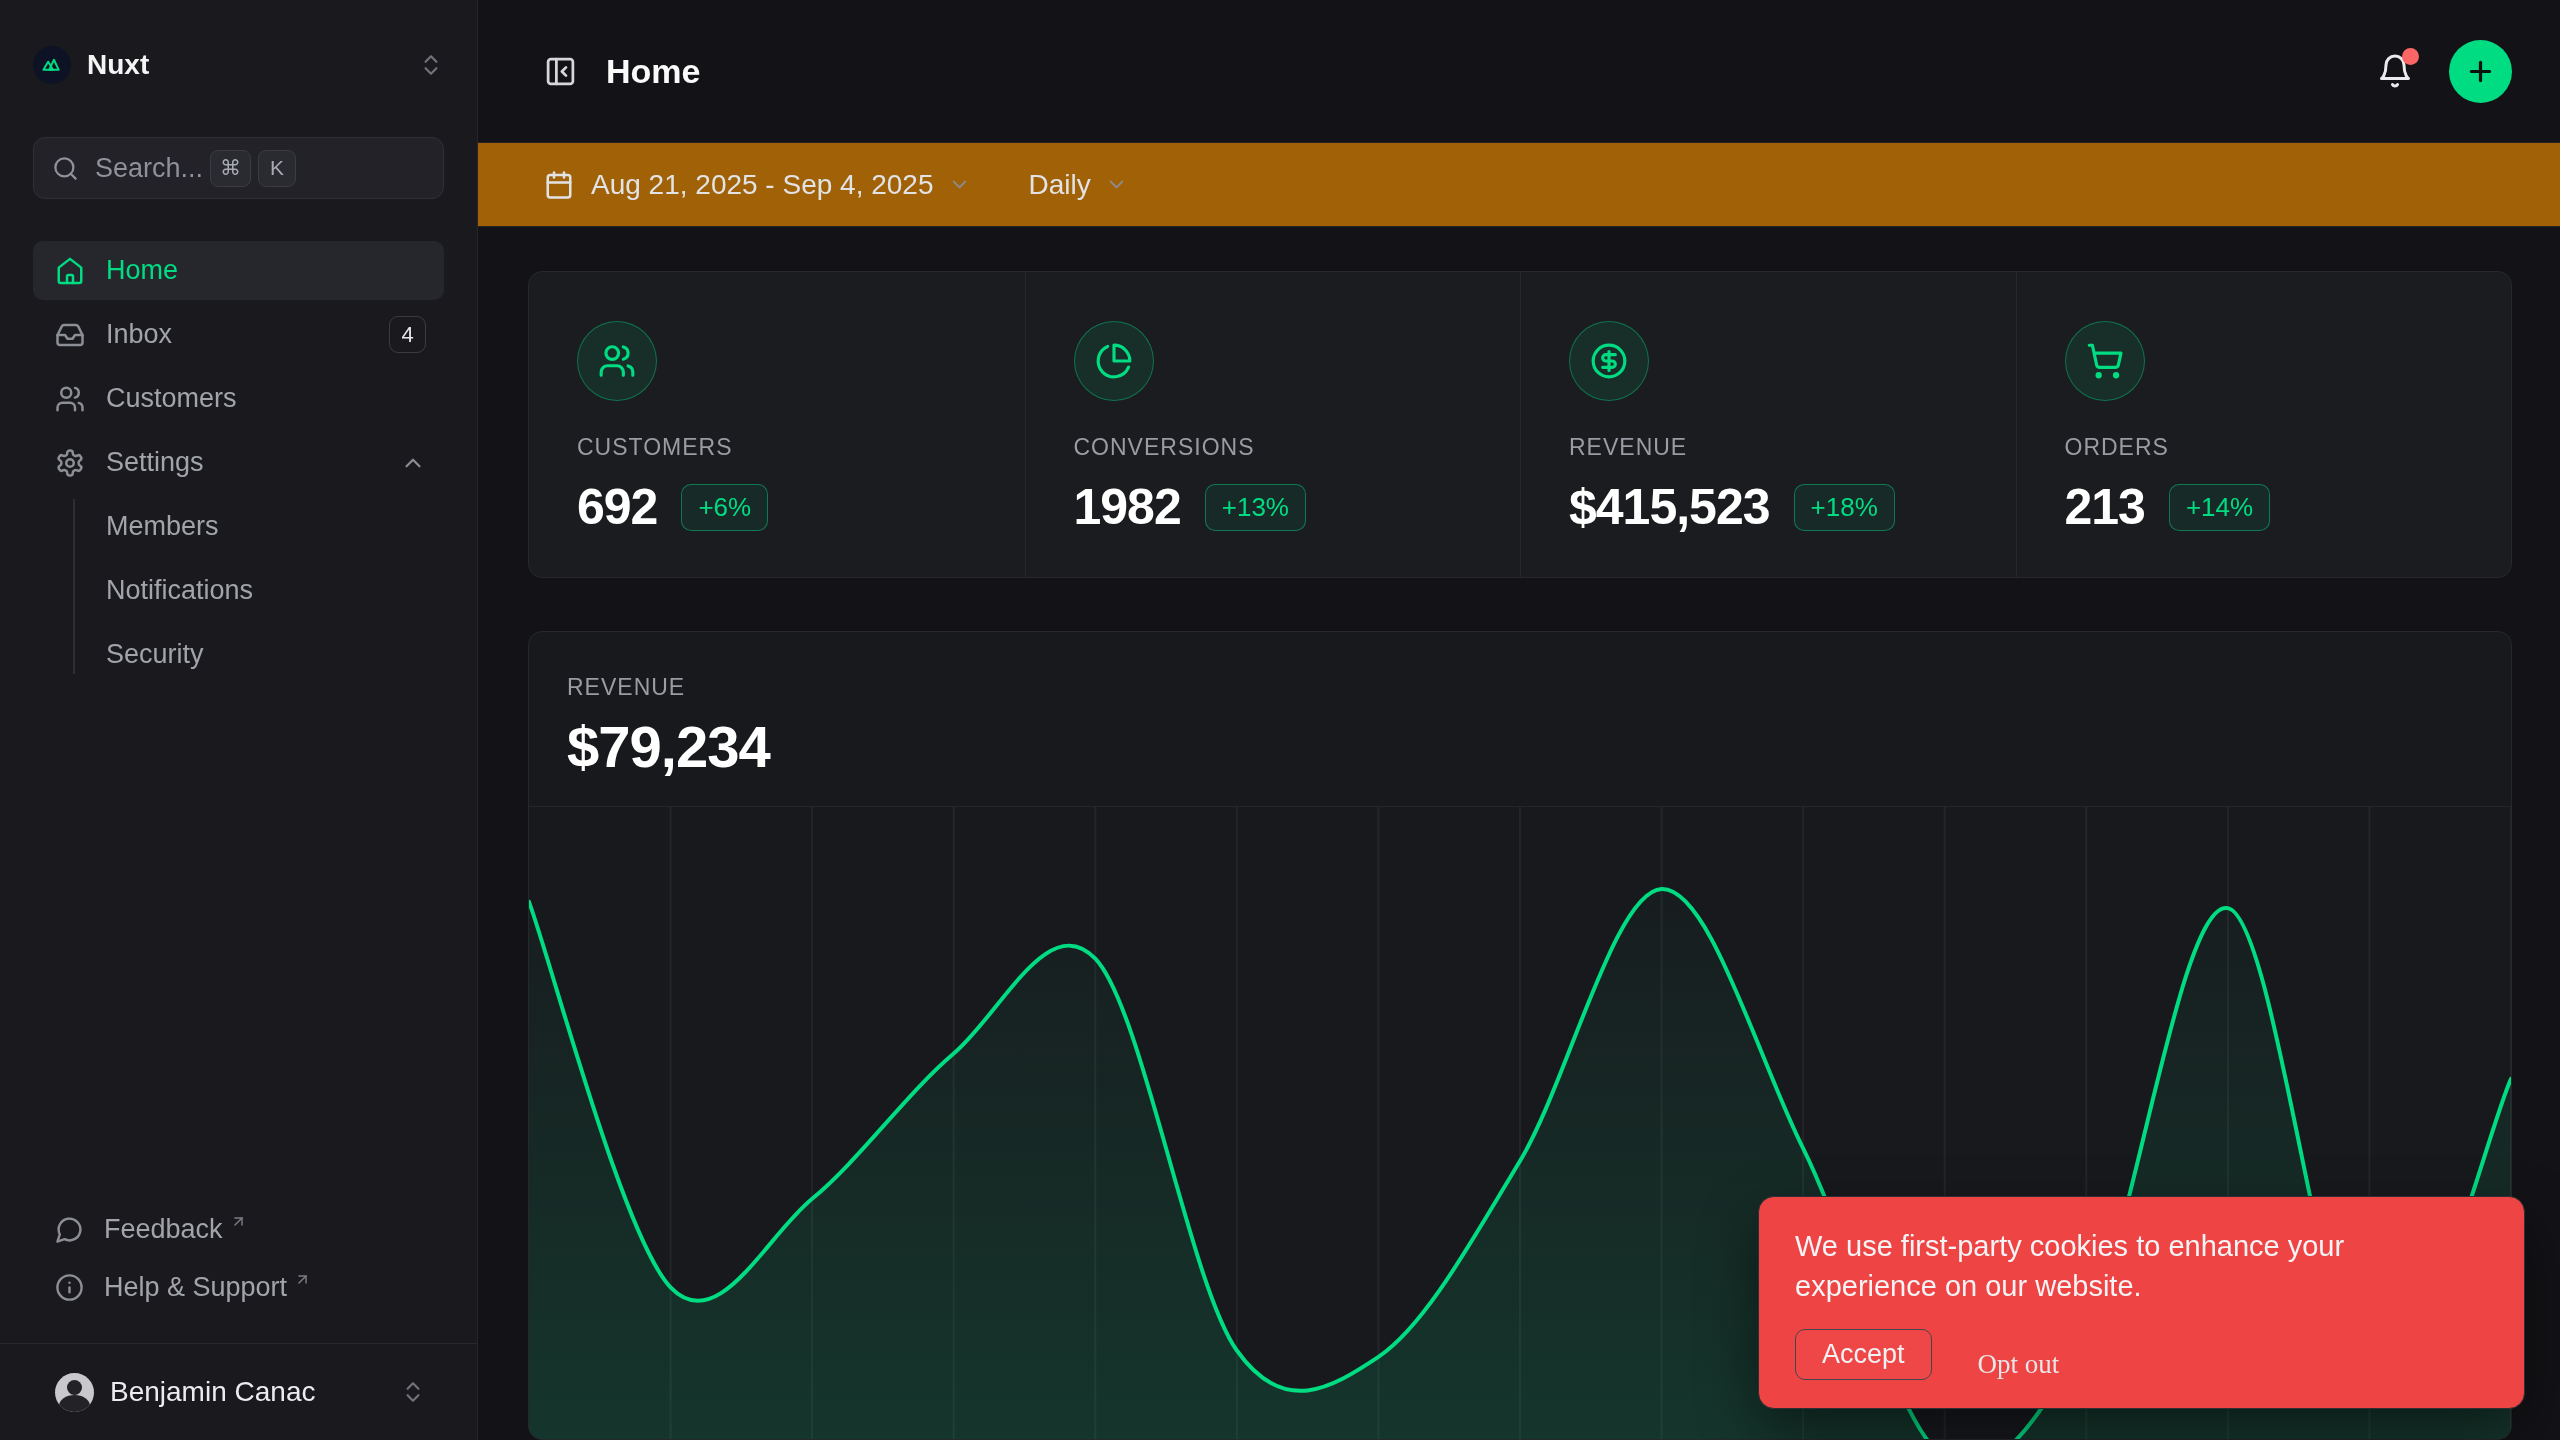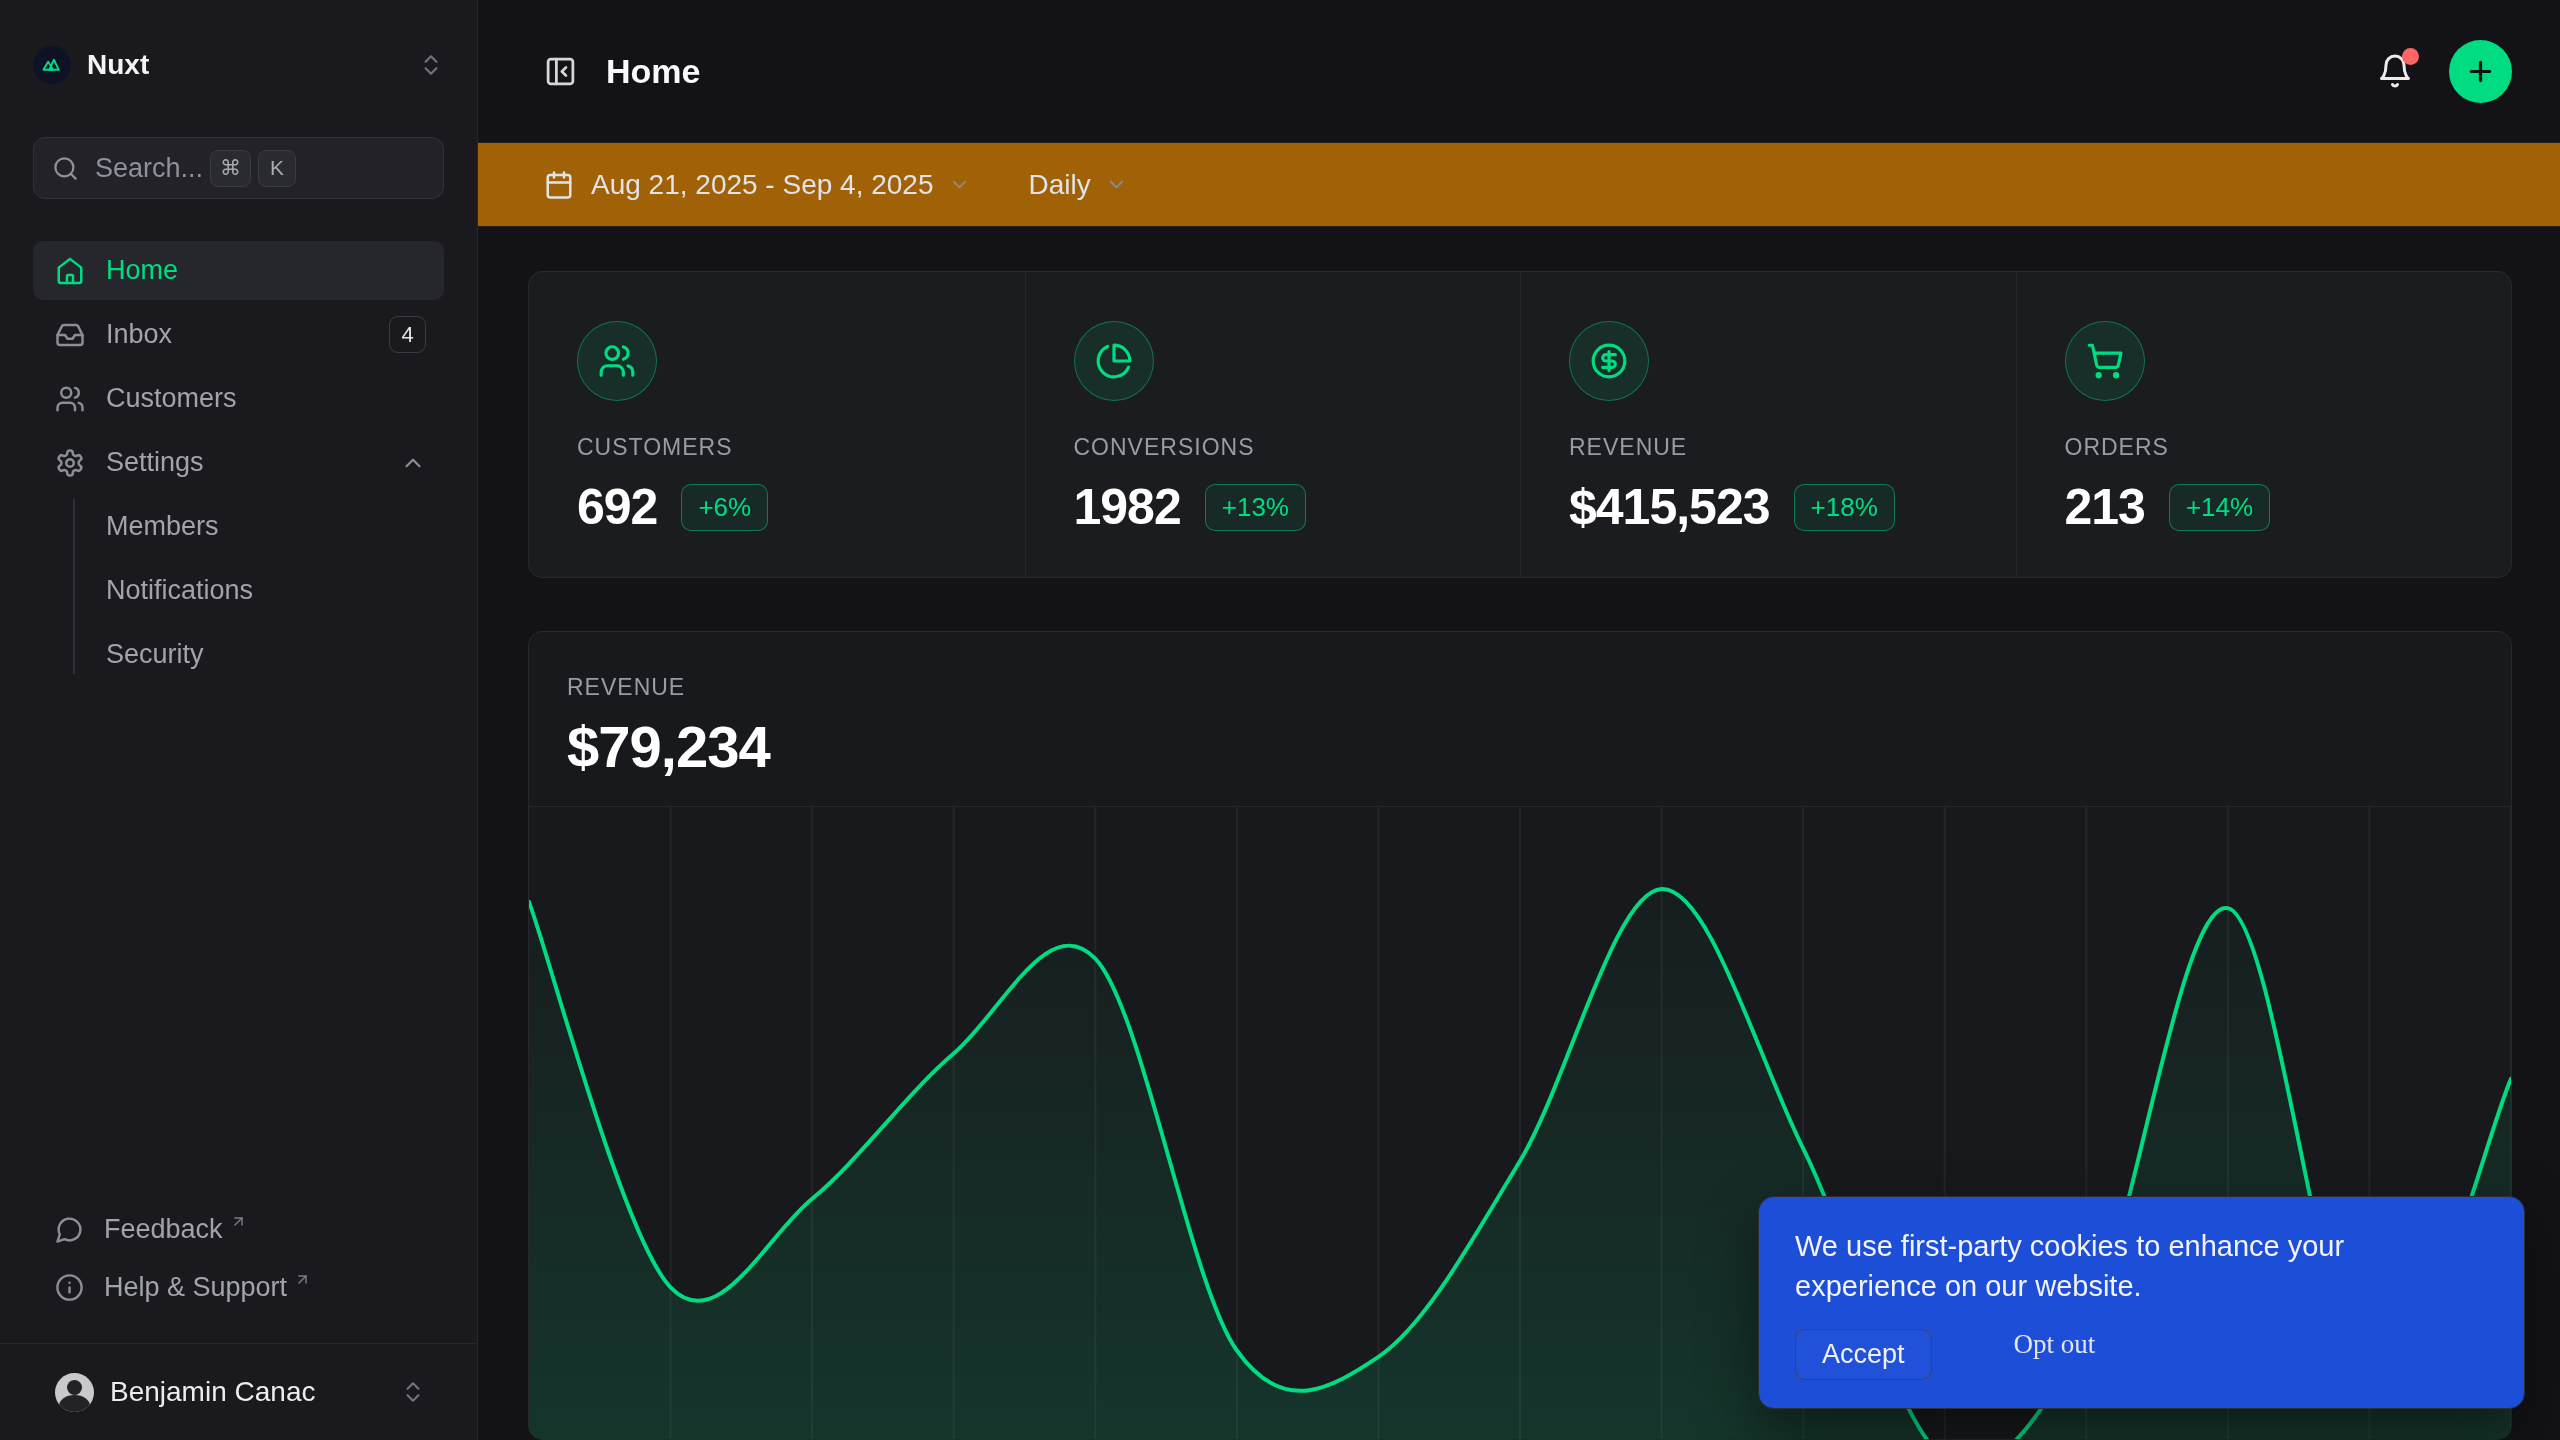--- a/index.html
+++ b/index.html
@@ -76,24 +76,24 @@
 
   .chart-card{position:absolute;left:528px;top:631px;width:1984px;height:809px;background:#18191d;border:1px solid #27272c;
               border-radius:14px;overflow:hidden;}
   .chart-head{padding:42px 0 0 38px;}
   .chart-label{font-size:23px;letter-spacing:1px;color:#9a9ca3;}
   .chart-value{margin-top:12px;font-size:58px;font-weight:700;color:#ffffff;letter-spacing:-1px;}
   .plot{position:absolute;left:0;right:0;top:174px;bottom:0;border-top:1px solid rgba(255,255,255,0.06);}
   .plot svg{display:block;width:100%;height:100%;overflow:hidden;}
 
   
-  .cookie{position:absolute;left:1758px;top:1196px;width:767px;height:213px;background:#1d4ed8;border:1px solid #2e2f34;
+  .cookie{position:absolute;left:1758px;top:1196px;width:767px;height:213px;background:#ef4444;border:1px solid #2e2f34;
           border-radius:16px;box-shadow:0 24px 60px rgba(0,0,0,0.45);padding:29px 36px;z-index:10;}
   .cookie-msg{font-size:29px;line-height:40px;color:#f4f4f6;max-width:625px;}
-  .cookie-actions{margin-top:23px;display:flex;align-items:flex-start;gap:36px;}
+  .cookie-actions{margin-top:23px;display:flex;align-items:flex-end;}
   .btn-accept{padding:9px 26px;border:1.5px solid #44454c;border-radius:10px;background:rgba(255,255,255,0.02);
               color:#f1f1f3;font-size:27px;font-family:inherit;cursor:pointer;}
   .btn-optout{margin-left:46px;background:none;border:none;padding:0;color:#e6e6e9;font-size:27px;font-family:Liberation Serif, serif;cursor:pointer;}
 
   svg.i{display:block;}
 </style>
 </head>
 <body>
 
 <div class="app">

